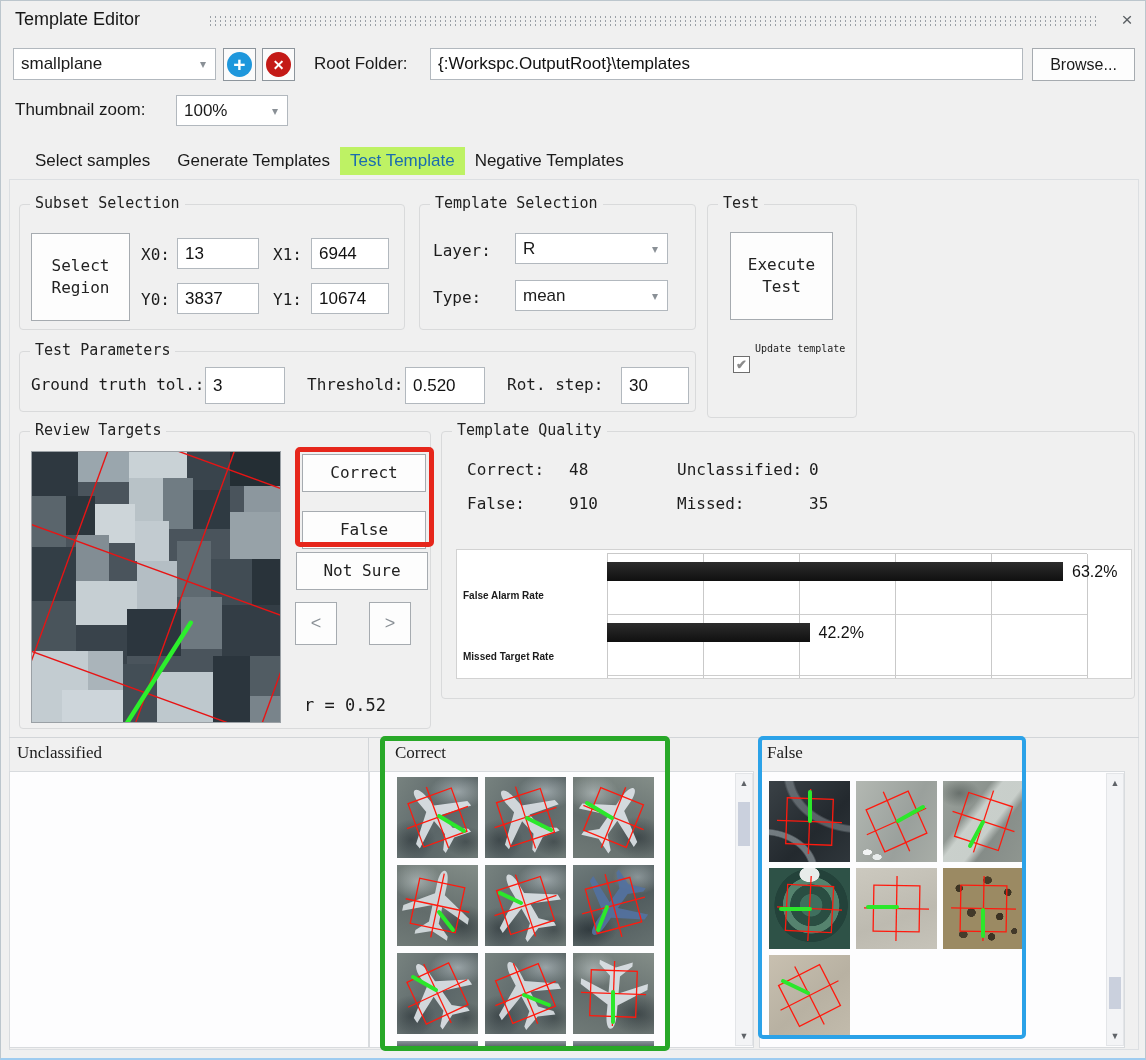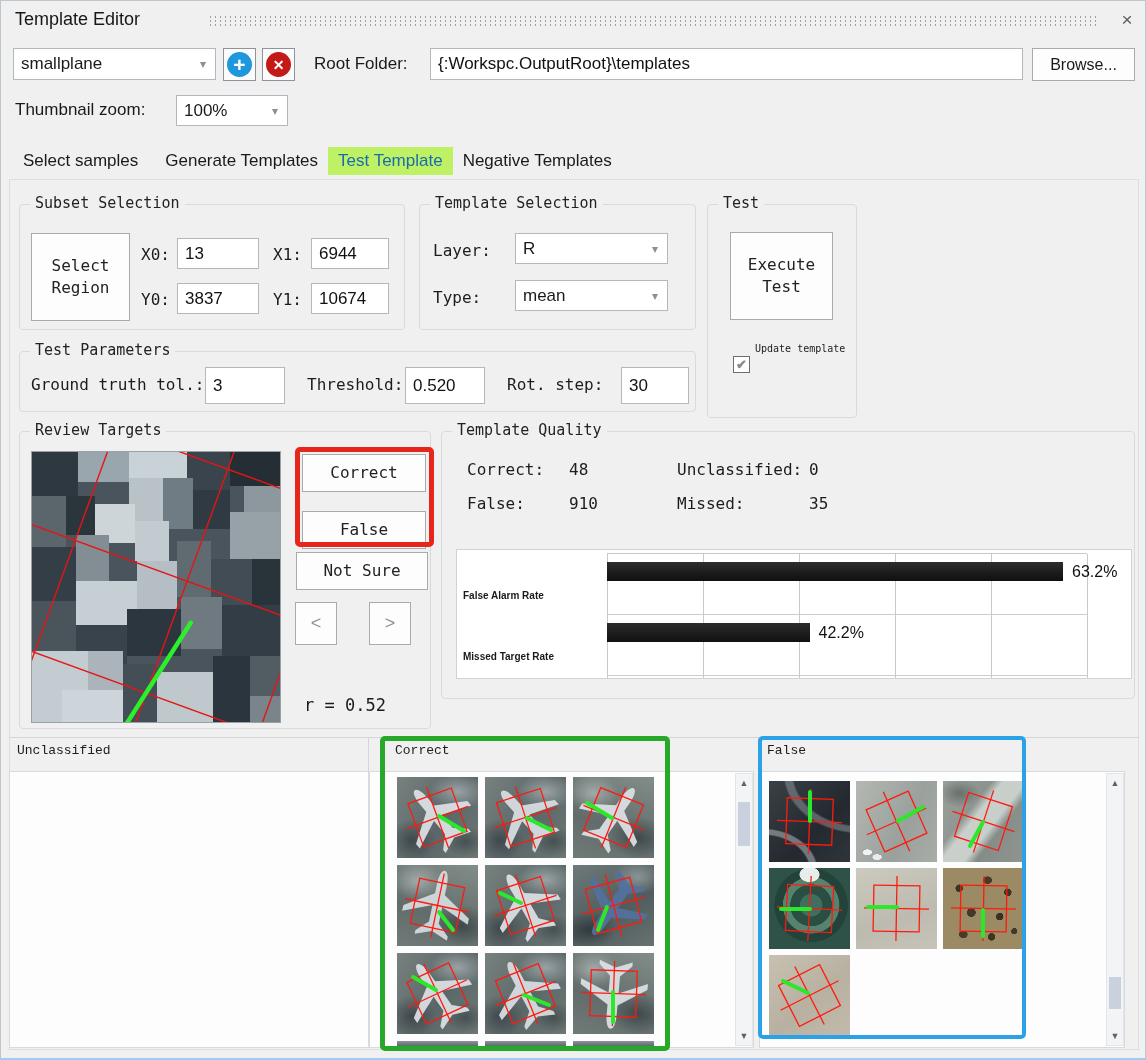--- a/index.html
+++ b/index.html
@@ -18,21 +18,21 @@
          justify-content:space-between;padding:0 7px;font-size:17px;cursor:default}
   .combo .chev{color:#8a9096;font-size:12px;padding-right:2px}
   .btn{position:absolute;background:#fdfdfd;border:1px solid #a6abb0;display:flex;align-items:center;
        justify-content:center;text-align:center;cursor:pointer}
   .btnm{font-family:"DejaVu Sans Mono",monospace;font-size:16px;color:#222;line-height:1.35}
   .btns{font-size:16px;color:#1a1a1a}
   .iconbtn{position:absolute;width:33px;height:33px;background:#fbfbfb;border:1px solid #8d959c;
            display:flex;align-items:center;justify-content:center;cursor:pointer}
   .circ{width:25px;height:25px;border-radius:50%;color:#fff;display:flex;align-items:center;
         justify-content:center;font-weight:bold}
-  .tabbar{position:absolute;left:12px;top:146px;display:flex;align-items:flex-start}
+  .tabbar{position:absolute;left:24px;top:146px;display:flex;align-items:flex-start}
   .tab{padding:4px 10px;font-size:17px;cursor:pointer;white-space:nowrap}
   .tab.selected{background:#bef264;color:#1a6cb0}
   .tabsep{width:1px;background:#c9cccf;margin:5px 3px}
   .frame{position:absolute;border:1px solid #dcdfe2;pointer-events:none}
   .group{position:absolute;border:1px solid #d9dadb;border-radius:4px}
   .legend{position:absolute;top:-11px;left:10px;background:#f0f0f0;padding:0 5px;
           font-family:"DejaVu Sans Mono",monospace;font-size:15px;color:#222;white-space:nowrap}
   .checkbox{position:absolute;width:17px;height:17px;background:#fff;border:1px solid #6e6e6e;
             display:flex;align-items:center;justify-content:center;cursor:pointer}
   .checkbox span{color:#8c8c8c;font-size:13px;font-weight:bold}
@@ -41,21 +41,21 @@
   .ann{position:absolute;pointer-events:none;z-index:50;border-radius:5px}
   .chart{position:absolute;background:#fff;border:1px solid #d2d2d2;display:flex;padding-top:3px}
   .clabels{width:150px}
   .clab{height:61px;display:flex;align-items:flex-end;padding:0 4px 13px 6px;
         font-size:10px;font-weight:bold;color:#1a1a1a;white-space:nowrap}
   .plot{position:relative;width:480px;border-top:1px solid #c9c9c9}
   .prow{position:relative;height:61px;border-bottom:1px solid #cdcdcd}
   .bar{position:absolute;left:0;top:8px;height:19px;background:linear-gradient(#2c2c2c,#101010);z-index:2}
   .pct{position:absolute;top:9px;font-size:16px;color:#111;white-space:nowrap;z-index:3}
   .gl{position:absolute;top:0;bottom:0;width:1px;background:#c9c9c9;z-index:1}
-  .phead{position:absolute;font-family:Liberation Mono, monospace;font-size:13px;color:#1c1c1c;white-space:nowrap}
+  .phead{position:absolute;font-family:Liberation Serif, serif;font-size:17px;color:#1c1c1c;white-space:nowrap}
   .list{position:absolute;background:#fdfdfe;border:1px solid #d8dbde}
   .grid{position:absolute;display:grid;z-index:10}
   .thumb{width:81px;height:81px;position:relative;overflow:hidden;cursor:pointer}
   .thumb svg{position:absolute;inset:0;width:100%;height:100%}
   .sliver{width:81px;height:5px;background:linear-gradient(#8b959b,#5f6a70)}
   .sb{position:absolute;width:18px;background:#f3f4f6;border:1px solid #e3e5e8}
   .sb .ar{position:absolute;left:0;width:100%;text-align:center;font-size:9px;color:#5f6368;cursor:pointer}
   .sb .th{position:absolute;left:2px;width:12px;background:#cad0dd;cursor:pointer}
   .hair{position:absolute;background:#d2d5d8;pointer-events:none}
   

